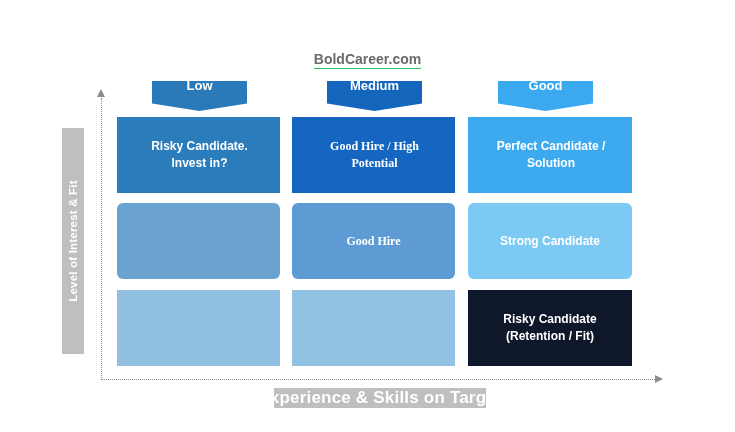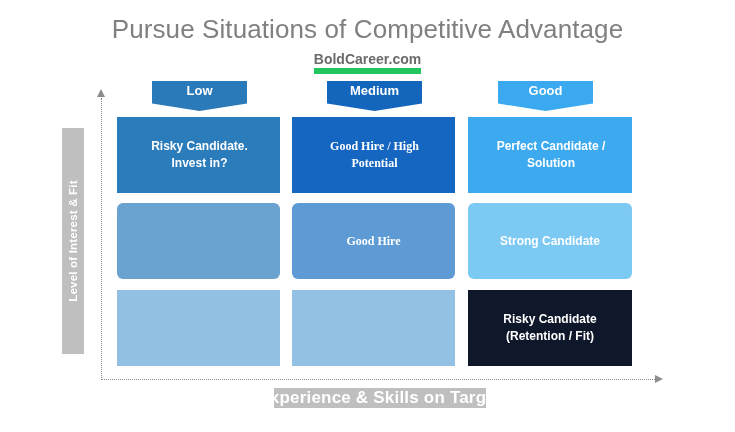--- a/index.html
+++ b/index.html
@@ -37,21 +37,21 @@
     left: 0;
     top: 50px;
     width: 735px;
     text-align: center;
   }
   #subtitle {
     display: inline-block;
     font-size: 14px;
     font-weight: bold;
     color: #6b6b6b;
-    border-bottom: 6px solid #22c55e;
+    border-bottom: 1px solid #22c55e;
     padding-bottom: 1px;
     line-height: 16px;
   }
 
   
   .axis-line-v {
     position: absolute;
     left: 101px;
     top: 98px;
     width: 0;
@@ -124,21 +124,20 @@
     letter-spacing: 0.2px;
   }
 
   
   .banner {
     position: absolute;
     top: 81px;
     width: 95px;
     height: 24px;
     display: flex;
-    align-items: center;
     justify-content: center;
     color: #ffffff;
     font-size: 13px;
     font-weight: bold;
     -webkit-clip-path: polygon(0 0, 100% 0, 100% 75%, 50% 100%, 0 75%);
     clip-path: polygon(0 0, 100% 0, 100% 75%, 50% 100%, 0 75%);
     padding-bottom: 6px;
     box-sizing: content-box;
   }
   .banner span { transform: translateY(-3px); }
@@ -167,21 +166,20 @@
   
   .row-0 { top: 117px; height: 76px; padding-left: 8px; }
   .row-1 { top: 203px; height: 76px; border-radius: 6px; }
   .row-2 { top: 290px; height: 76px; }
 </style>
 </head>
 <body>
 
 <div id="slide">
 
-  <div id="title">Pursue Situations of Competitive Advantage</div>
 
   <div id="subtitle-wrap">
     <span id="subtitle">BoldCareer.com</span>
   </div>
 
   <div class="axis-arrow-up"></div>
   <div class="axis-line-v"></div>
   <div class="axis-line-h"></div>
   <div class="axis-arrow-right"></div>
 

